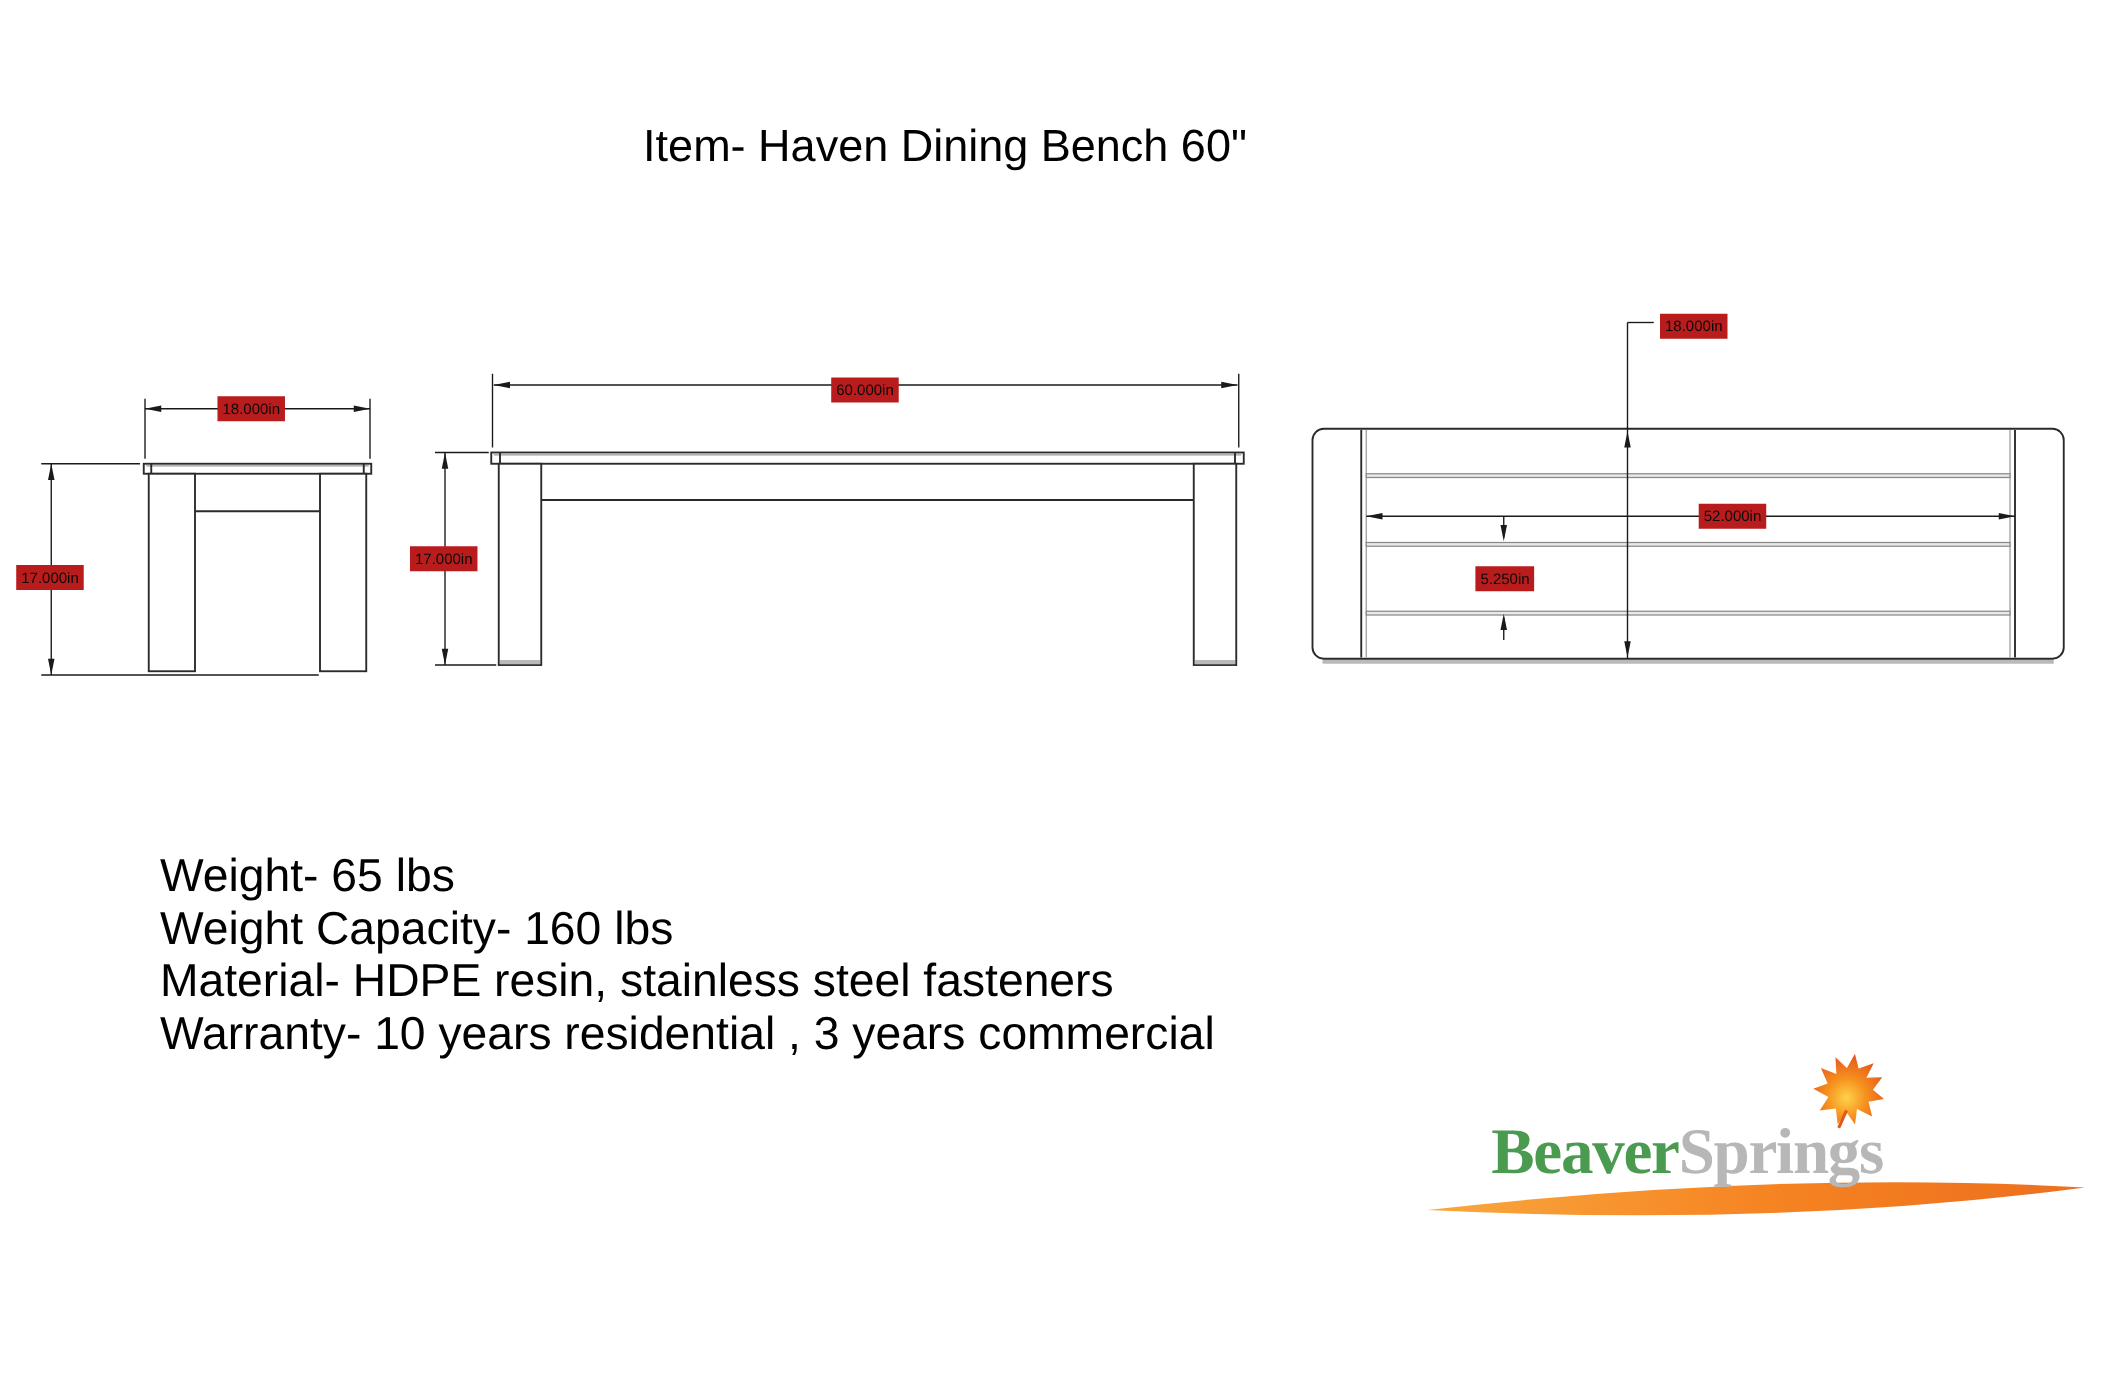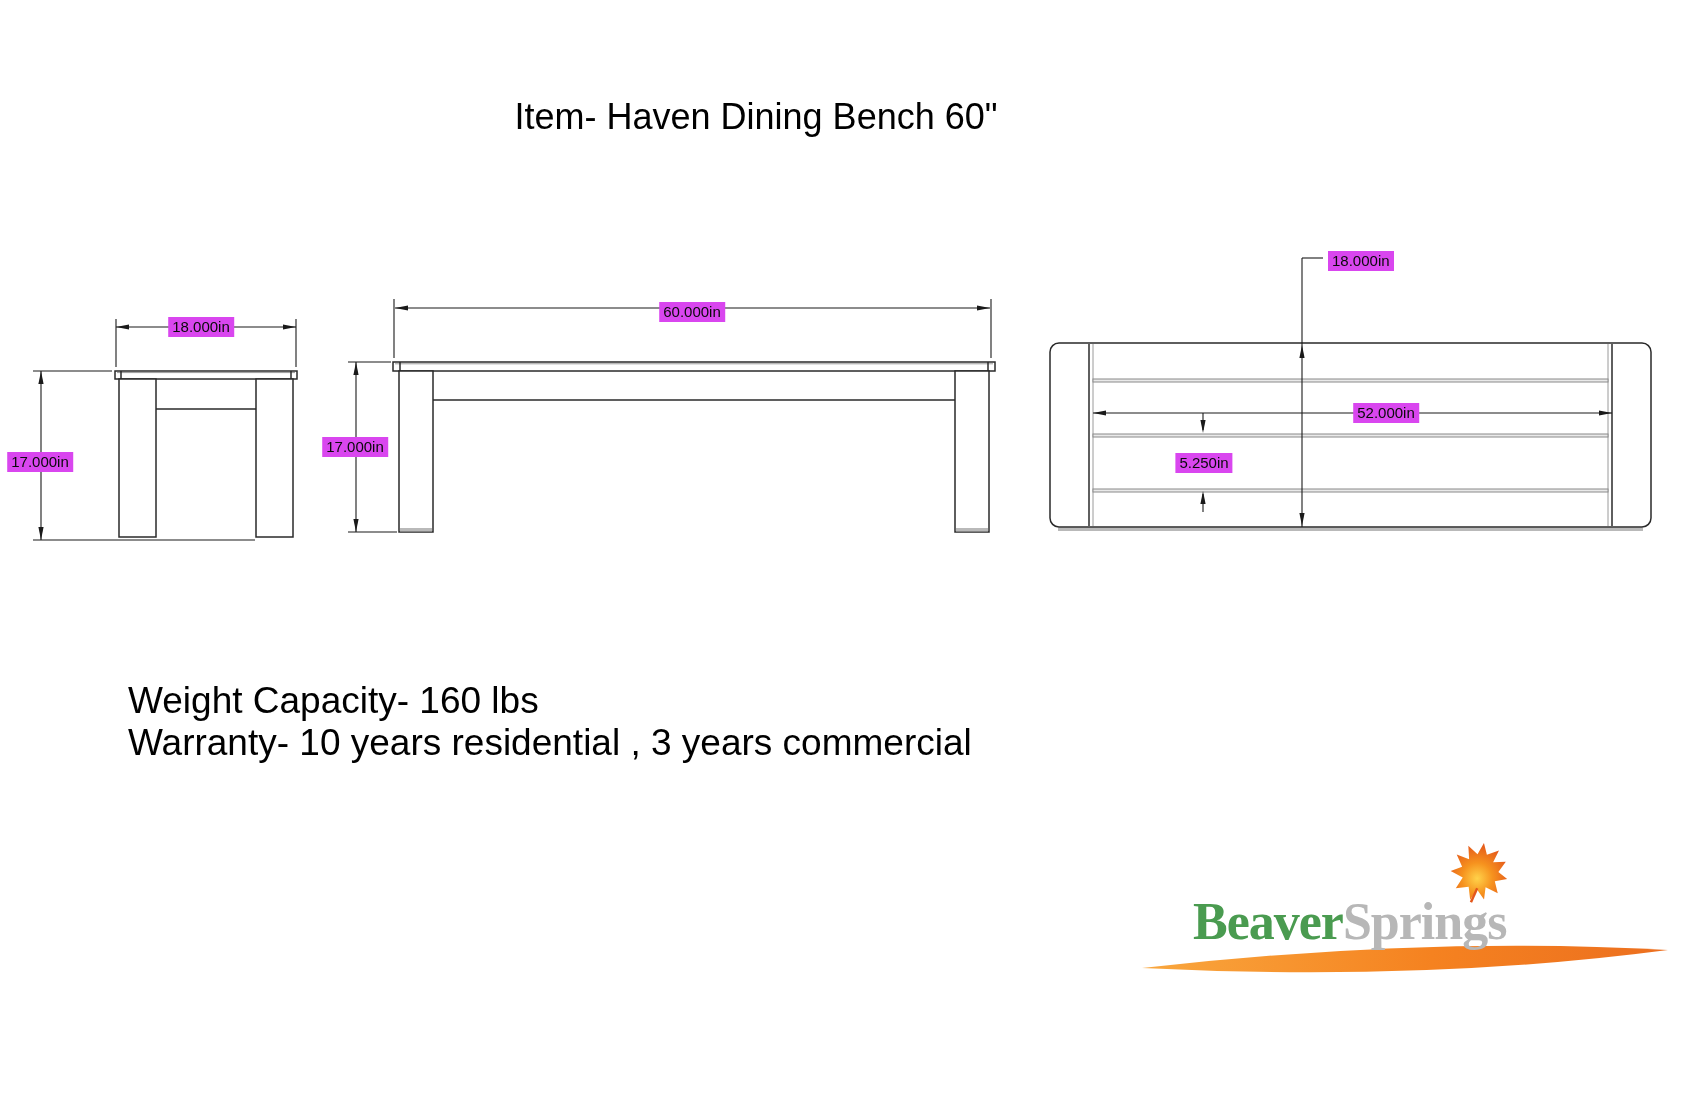--- a/index.html
+++ b/index.html
@@ -1,18 +1,18 @@
 <!DOCTYPE html>
 <html><head>
 <meta charset="utf-8">
 <style>
   html,body{margin:0;padding:0;background:#fff;}
   #canvas{position:relative;width:1700px;height:1100px;background:#ffffff;overflow:hidden;
           font-family:"Liberation Sans", sans-serif;color:#000;}
-  .dimlabel{position:absolute;font-size:15px;line-height:20px;color:#0a0a0a;background:#d946ef;
+  .dimlabel{position:absolute;font-size:12px;line-height:20px;color:#0a0a0a;background:#b91c1c;
             padding:0 4px;white-space:nowrap;transform:translate(-50%,-50%);}
   .dimlabel.left-anchor{transform:translate(0,-50%);}
   #title{position:absolute;left:406px;top:96px;width:700px;text-align:center;
          font-size:36px;color:#000;white-space:nowrap;}
   #specs{position:absolute;left:128px;top:680px;font-size:37px;line-height:42px;color:#000;}
   #specs div{white-space:nowrap;}
   #logo-text{position:absolute;left:1193px;top:892px;font-family:"Liberation Serif", serif;
              font-weight:bold;font-size:52px;letter-spacing:-1px;white-space:nowrap;}
   svg{position:absolute;left:0;top:0;}
   .obj{fill:#ffffff;stroke:#2a2a2a;stroke-width:1.5;}
@@ -136,21 +136,23 @@
 
   <div class="dimlabel" style="left:201px;top:327px;">18.000in</div>
   <div class="dimlabel" style="left:40px;top:462px;">17.000in</div>
   <div class="dimlabel" style="left:692px;top:312px;">60.000in</div>
   <div class="dimlabel" style="left:355px;top:447px;">17.000in</div>
   <div class="dimlabel left-anchor" style="left:1328px;top:261px;">18.000in</div>
   <div class="dimlabel" style="left:1386px;top:413px;text-align:center;">52.000in</div>
   <div class="dimlabel" style="left:1204px;top:463px;">5.250in</div>
 
   <div id="specs">
+    <div>Weight- 65 lbs</div>
     <div>Weight Capacity- 160 lbs</div>
+    <div>Material- HDPE resin, stainless steel fasteners</div>
     <div>Warranty- 10 years residential , 3 years commercial</div>
   </div>
 
   <div id="logo-text">
     <span style="color: rgb(74, 155, 80);">Beaver</span><span style="color: rgb(183, 183, 183);">Springs</span>
   </div>
 
 </div>
 
 </body></html>

